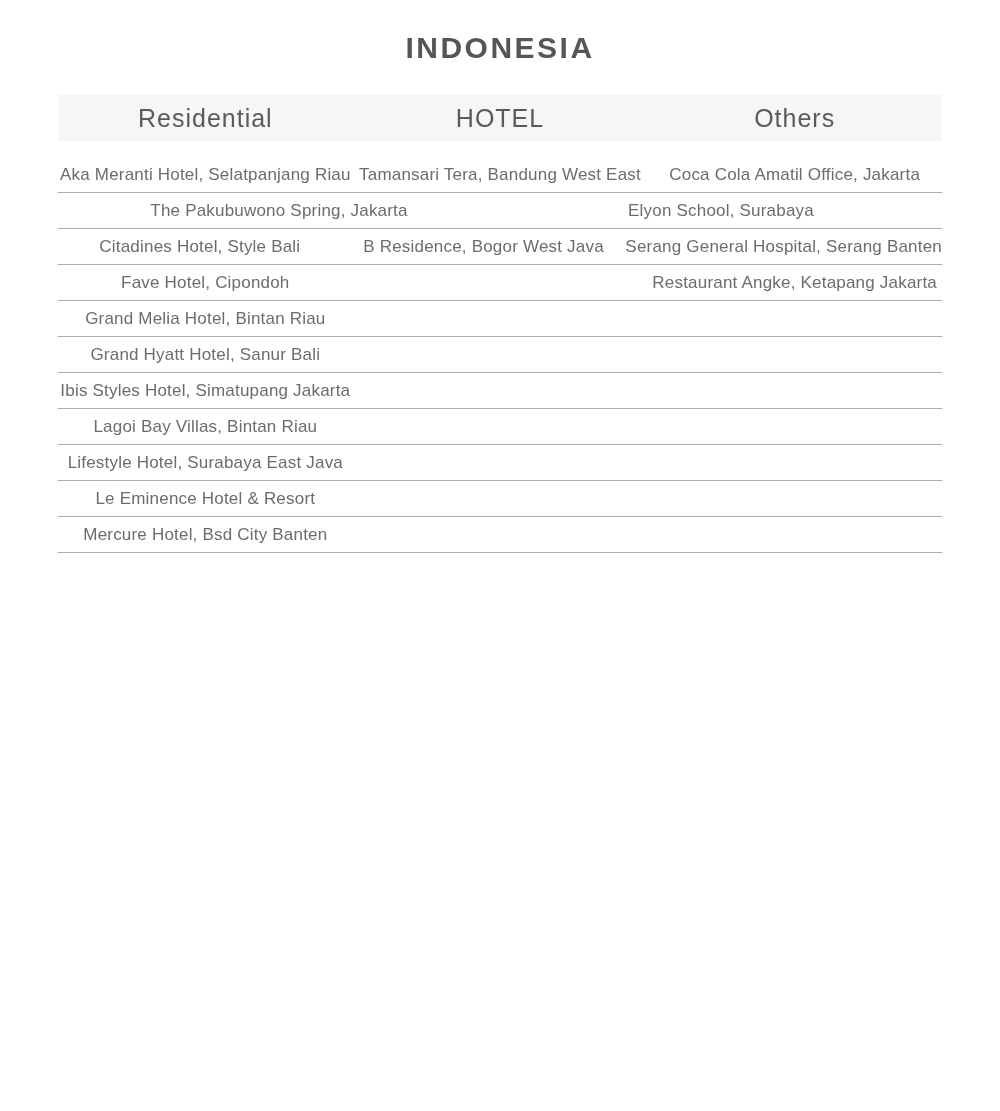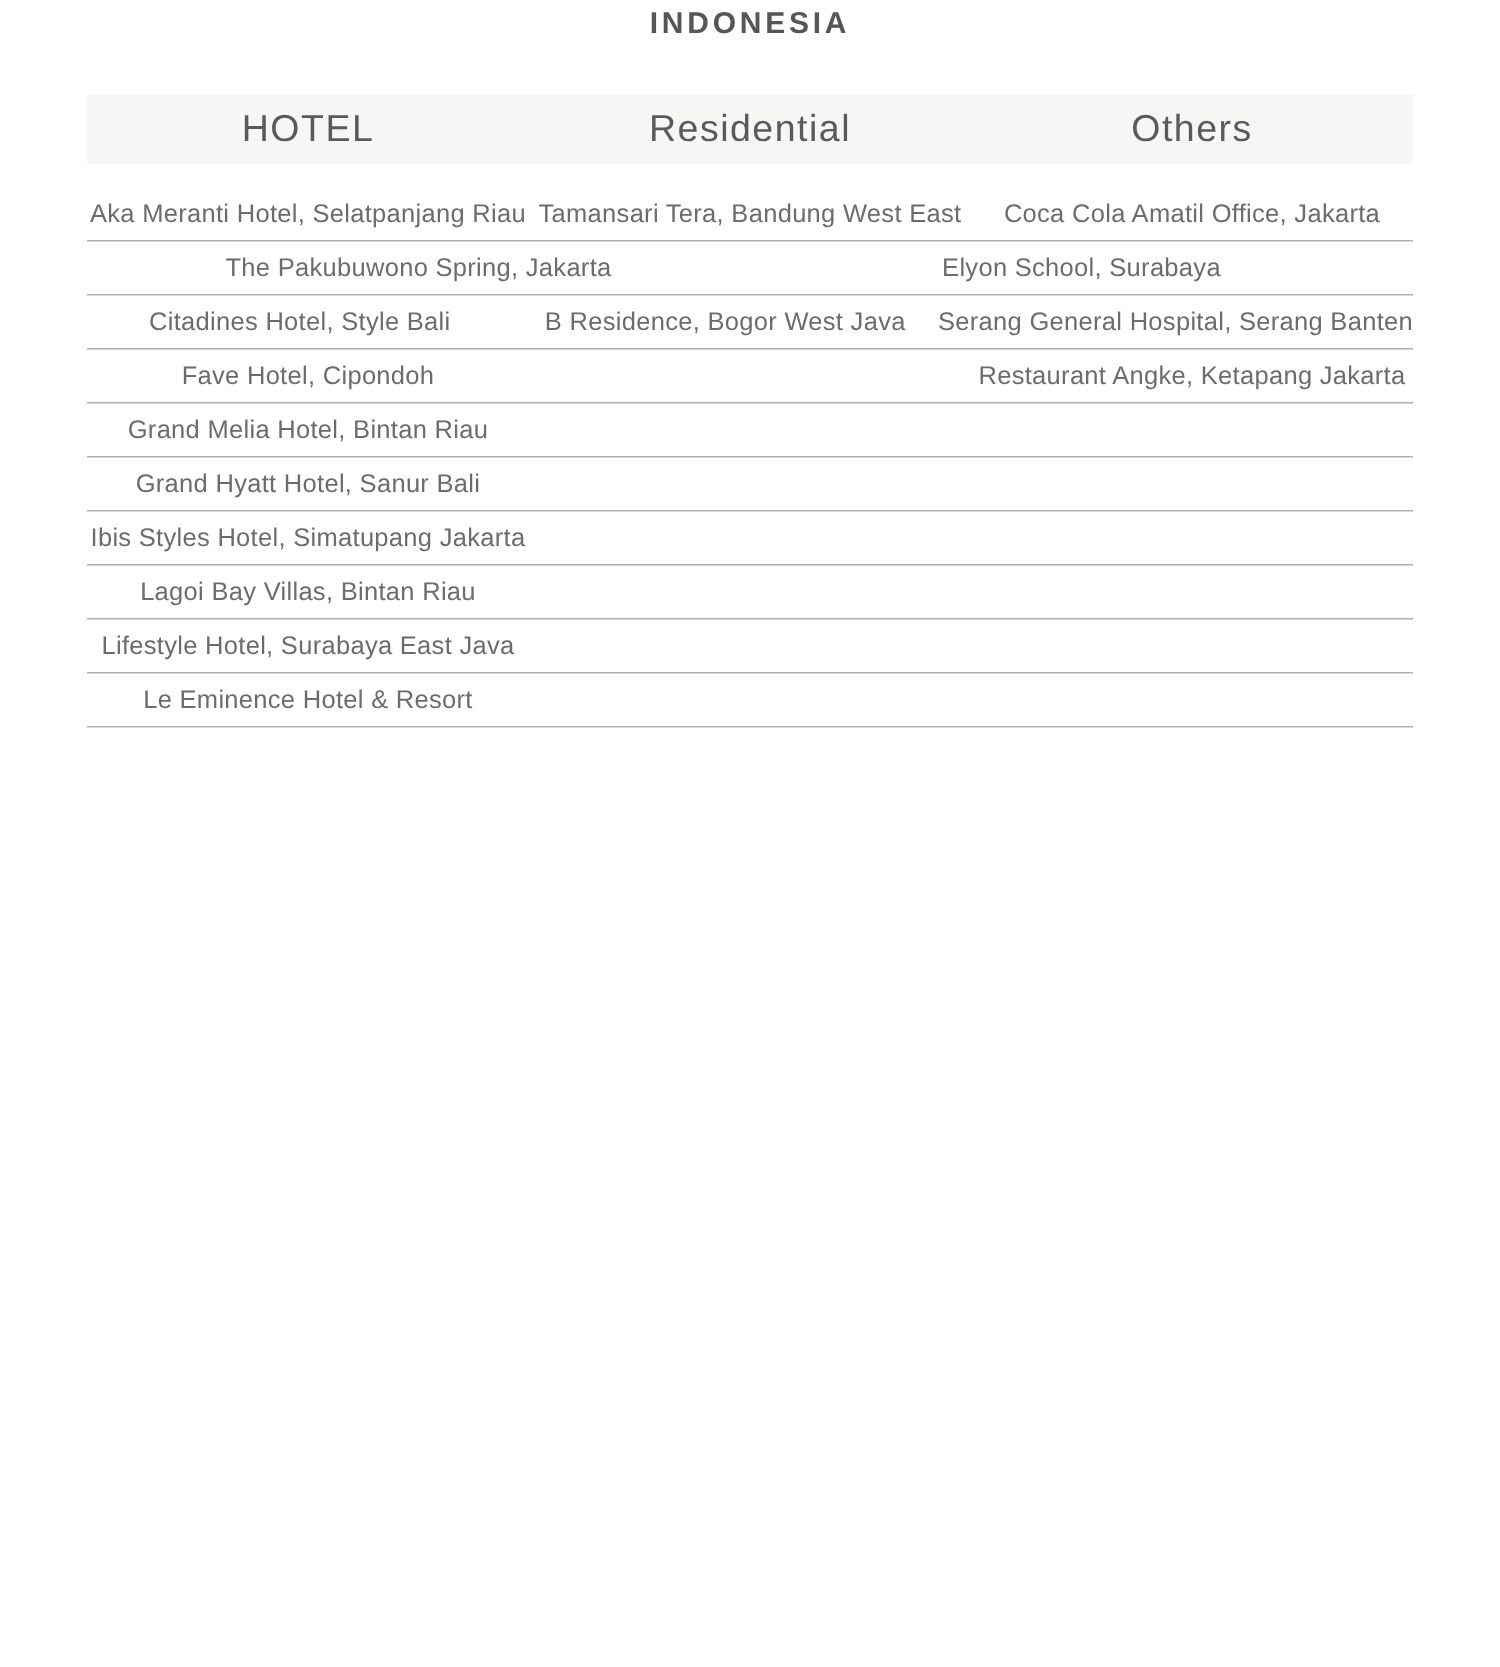--- a/index.html
+++ b/index.html
@@ -14,24 +14,25 @@
     overflow: hidden;
   }
   .page {
     width: 1000px;
     height: 1111px;
     background: #ffffff;
     box-sizing: border-box;
   }
   .title {
     margin: 0;
+    padding-top: 32px;
     height: 32px;
     line-height: 32px;
     text-align: center;
-    font-size: 20px;
+    font-size: 30px;
     font-weight: 700;
     letter-spacing: 2.5px;
     color: #55565a;
   }
   .table {
     margin: 0 58px;
     width: 884px;
   }
   .thead {
     margin-top: 31px;
@@ -72,22 +73,22 @@
 </head>
 <body>
 
 <div class="page">
 
   <h1 class="title">INDONESIA</h1>
 
   <div class="table">
 
     <div class="thead">
+      <div class="th">Residential</div>
       <div class="th">HOTEL</div>
-      <div class="th">Residential</div>
       <div class="th">Others</div>
     </div>
 
     <div class="tbody" id="tbody">
         <div class="tr">
           <div class="td">Aka Meranti Hotel, Selatpanjang Riau</div>
           <div class="td">Tamansari Tera, Bandung West East</div>
           <div class="td">Coca Cola Amatil Office, Jakarta</div>
         </div>
         <div class="tr">
@@ -127,17 +128,22 @@
         <div class="tr">
           <div class="td">Lifestyle Hotel, Surabaya East Java</div>
           <div class="td"></div>
           <div class="td"></div>
         </div>
         <div class="tr">
           <div class="td">Le Eminence Hotel &amp; Resort</div>
           <div class="td"></div>
           <div class="td"></div>
         </div>
+        <div class="tr">
+          <div class="td">Mercure Hotel, Bsd City Banten</div>
+          <div class="td"></div>
+          <div class="td"></div>
+        </div>
       </div>
 
   </div>
 
 </div>
 
 </body></html>

